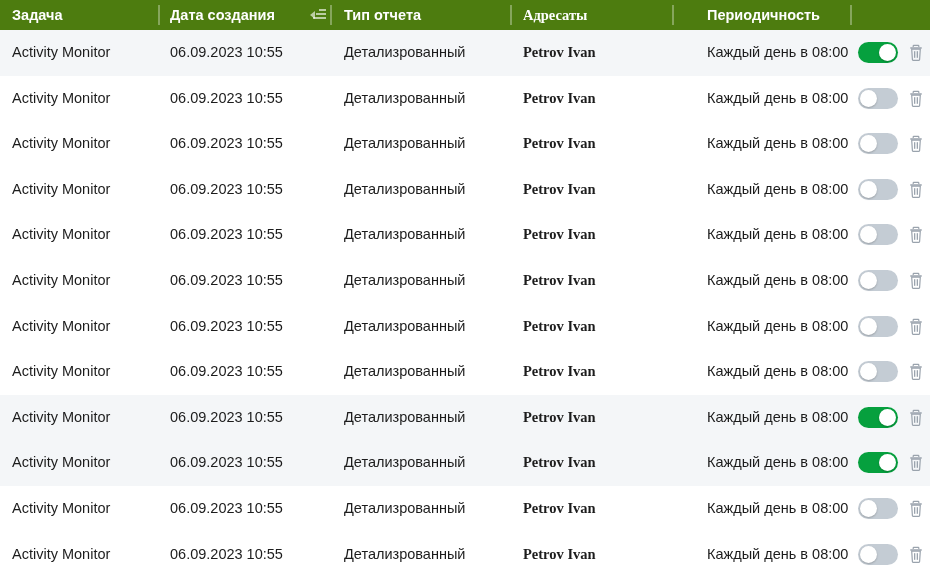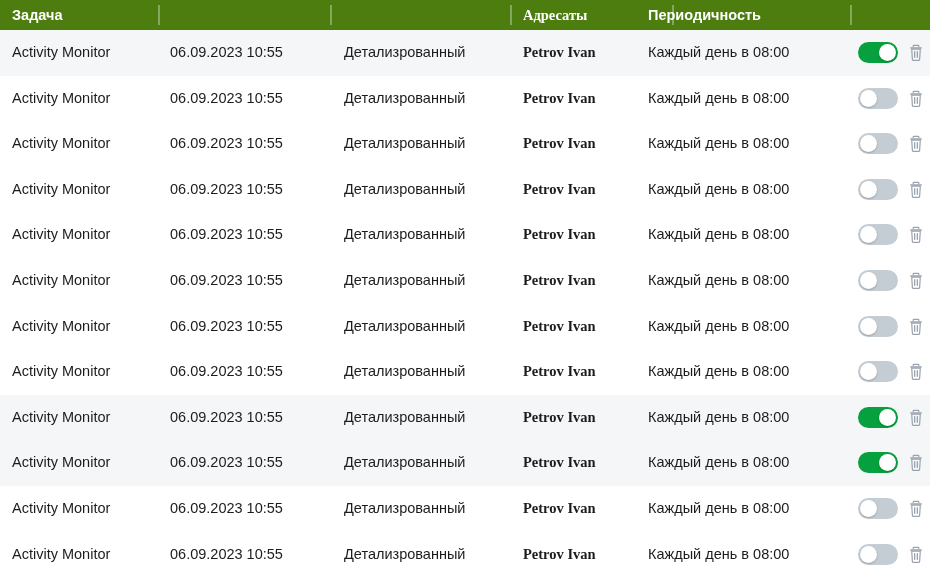--- a/index.html
+++ b/index.html
@@ -52,21 +52,21 @@
     bottom: 5px;
     width: 2px;
     background: rgba(255,255,255,0.32);
   }
 
   
   .c-task   { left: 0px;   width: 158px; padding-left: 12px; }
   .c-date   { left: 158px; width: 186px; padding-left: 12px; }
   .c-type   { left: 344px; width: 179px; padding-left: 0px;  }
   .c-addr   { left: 523px; width: 162px; padding-left: 0px; font-family: Liberation Serif, serif;  }
-  .c-period { left: 648px; width: 165px; padding-left: 0px;  }
+  .c-period { left: 707px; width: 165px; padding-left: 0px;  }
   .c-ctrl   { left: 850px; width: 80px;  padding-left: 0px;  }
 
   .th, .td {
     position: absolute;
   }
 
   
   .sort-icon {
     position: absolute;
     left: 152px;
@@ -163,22 +163,34 @@
 
 <div class="table-root">
 
   <div class="thead">
 
     <div class="th c-task">
       <span class="th-label">Задача</span>
     </div>
     <div class="th-divider" style="left:158px;"></div>
 
+    <div class="th c-date">
+      <span class="th-label">Дата создания</span>
+      <span class="sort-icon">
+        <span class="arrow"></span>
+        <span class="bar b1"></span>
+        <span class="bar b2"></span>
+        <span class="bar b3"></span>
+      </span>
+    </div>
     <div class="th-divider" style="left:330px;"></div>
 
+    <div class="th c-type">
+      <span class="th-label">Тип отчета</span>
+    </div>
     <div class="th-divider" style="left:510px;"></div>
 
     <div class="th c-addr">
       <span class="th-label">Адресаты</span>
     </div>
     <div class="th-divider" style="left:672px;"></div>
 
     <div class="th c-period">
       <span class="th-label">Периодичность</span>
     </div>

